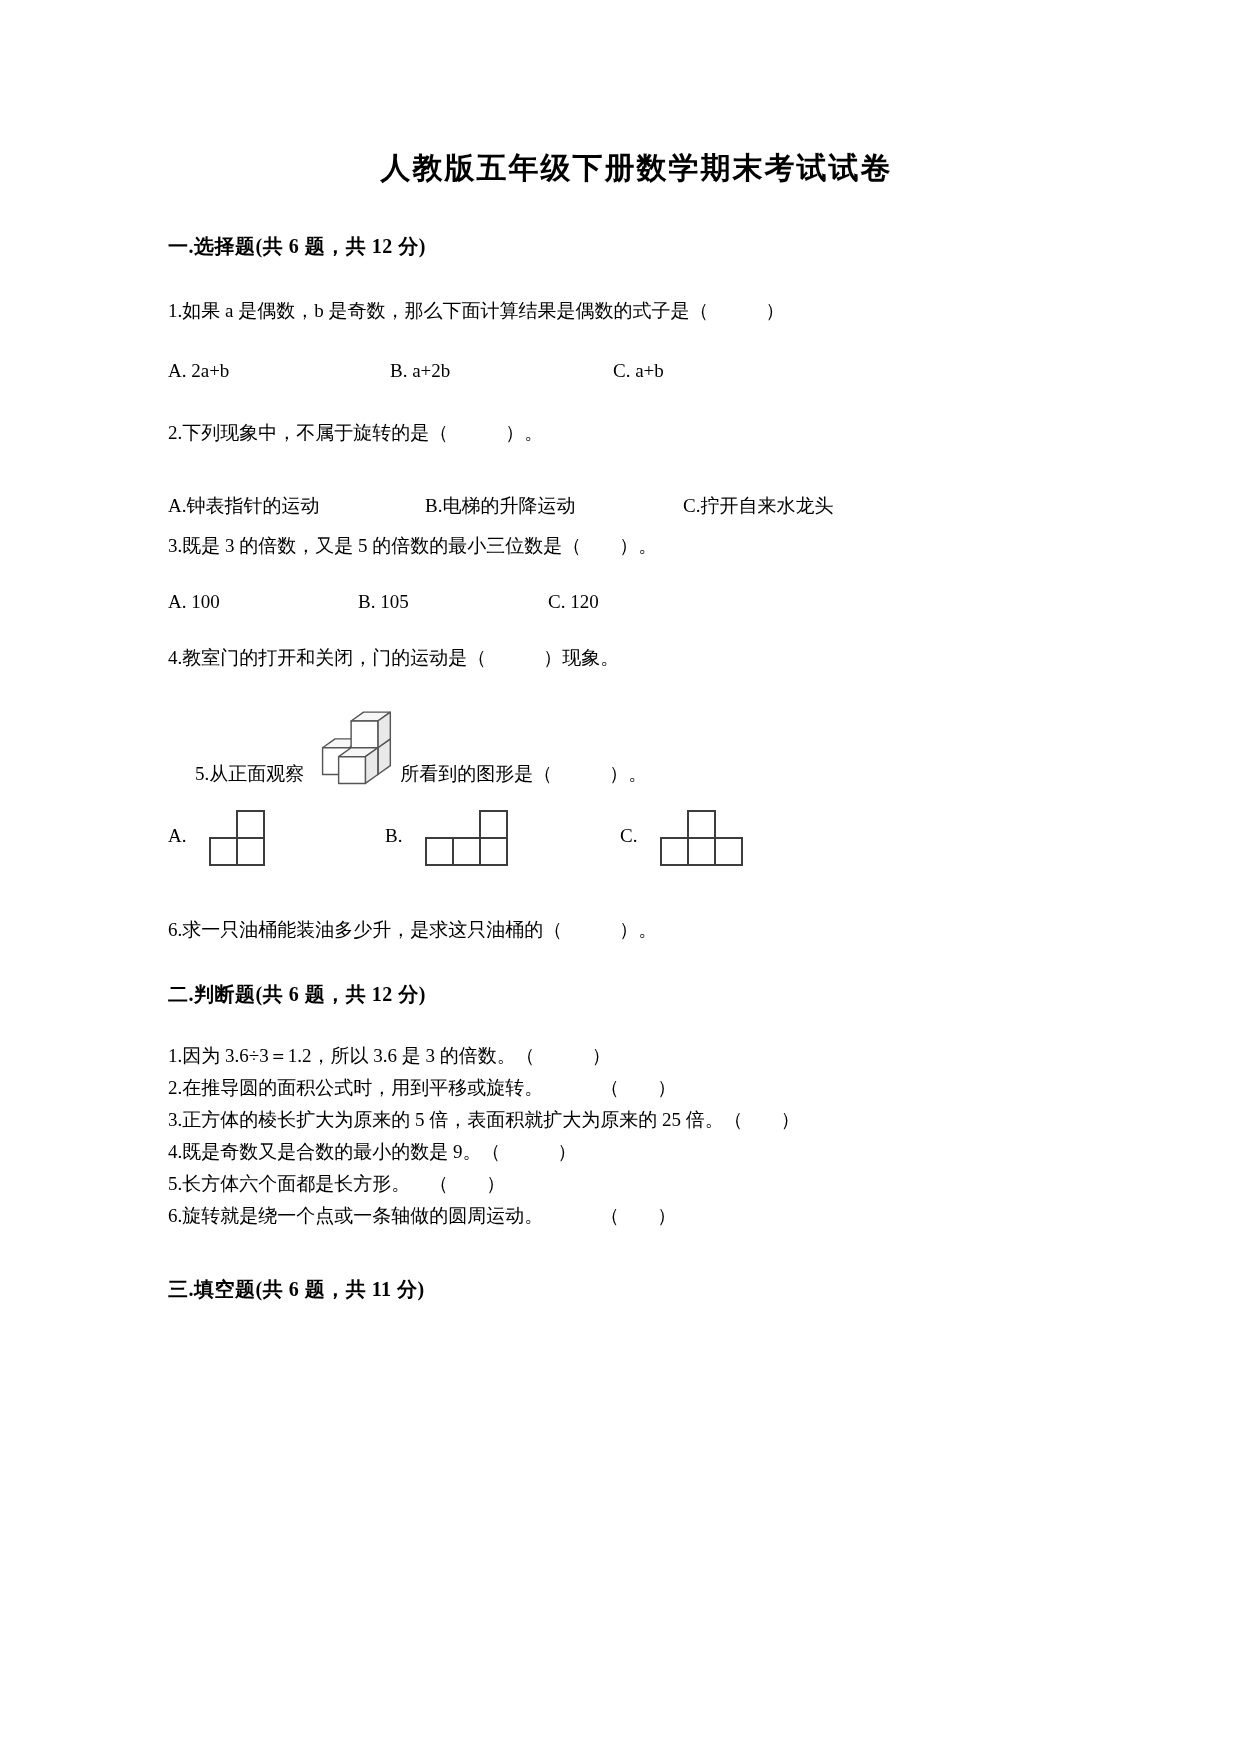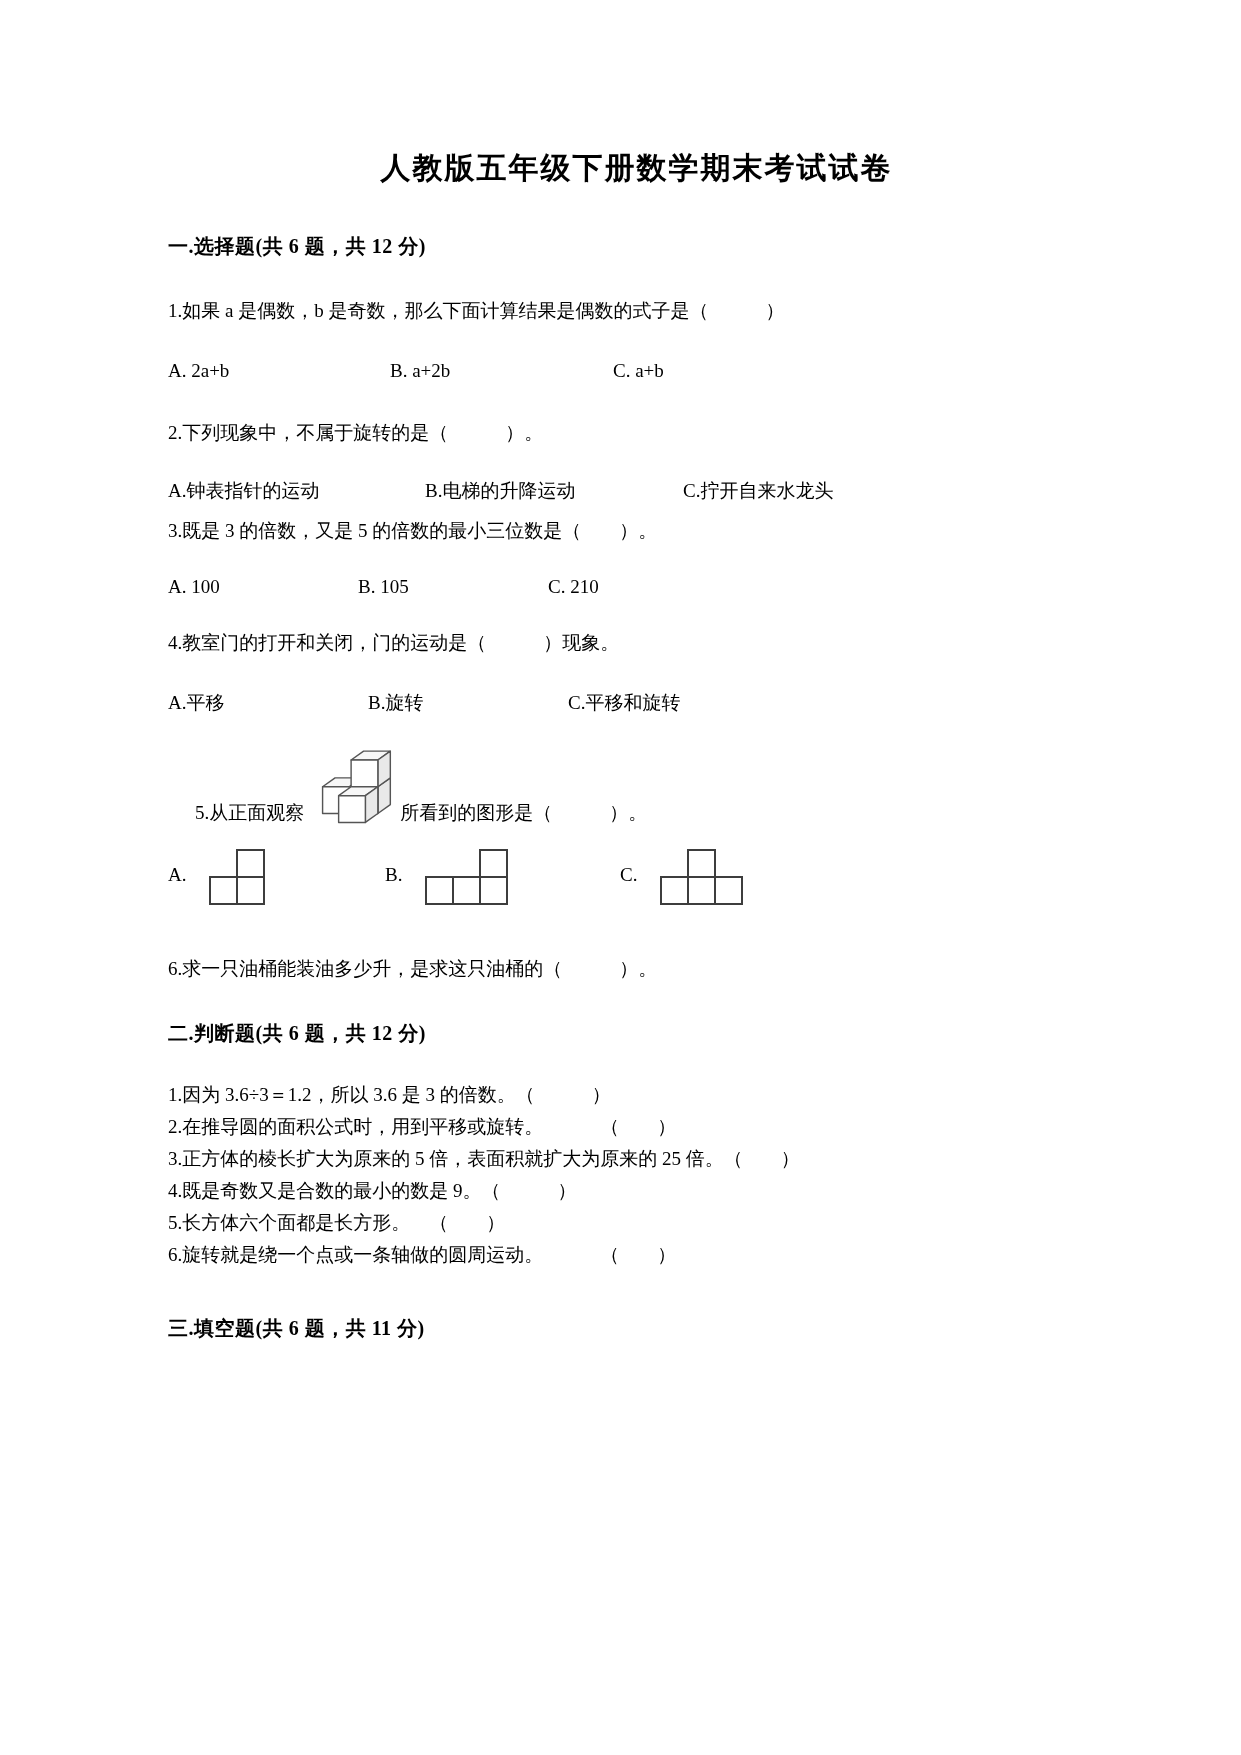--- a/index.html
+++ b/index.html
@@ -39,40 +39,35 @@
 
   <div class="sec-head" style="margin-bottom:38px">一.选择题(共 6 题，共 12 分)</div>
 
   <div class="qtext" style="margin-bottom:36px">1.如果 a 是偶数，b 是奇数，那么下面计算结果是偶数的式子是（　　　）</div>
   <div class="opts" style="margin-bottom:38px">
     <span class="opt" style="width:222px">A. 2a+b</span>
     <span class="opt" style="width:223px">B. a+2b</span>
     <span class="opt">C. a+b</span>
   </div>
 
-  <div class="qtext" style="margin-bottom:32px">2.下列现象中，不属于旋转的是（　　　）。</div>
+  <div class="qtext" style="margin-bottom:47px">2.下列现象中，不属于旋转的是（　　　）。</div>
   <div class="opts" style="margin-bottom:14px">
     <span class="opt" style="width:257px">A.钟表指针的运动</span>
     <span class="opt" style="width:258px">B.电梯的升降运动</span>
     <span class="opt">C.拧开自来水龙头</span>
   </div>
 
   <div class="qtext" style="margin-bottom:32px">3.既是 3 的倍数，又是 5 的倍数的最小三位数是（　　）。</div>
   <div class="opts" style="margin-bottom:32px">
     <span class="opt" style="width:190px">A. 100</span>
     <span class="opt" style="width:190px">B. 105</span>
-    <span class="opt">C. 210</span>
+    <span class="opt">C. 120</span>
   </div>
 
   <div class="qtext" style="margin-bottom:34px">4.教室门的打开和关闭，门的运动是（　　　）现象。</div>
-  <div class="opts" style="margin-bottom:28px">
-    <span class="opt" style="width:200px">A.平移</span>
-    <span class="opt" style="width:200px">B.旋转</span>
-    <span class="opt">C.平移和旋转</span>
-  </div>
 
   <div class="q5line" style="margin-bottom:24px">
     <span>5.从正面观察</span>
     <span class="cube-wrap">
 
       <svg width="84" height="82" viewBox="0 0 94 92">
         <g stroke="#555" stroke-width="1.6" stroke-linejoin="round">
 
           <polygon points="14,48 28,38 58,38 44,48" fill="#f7f7f7"></polygon>
           <polygon points="44,48 58,38 58,68 44,78" fill="#e9e9e9"></polygon>

